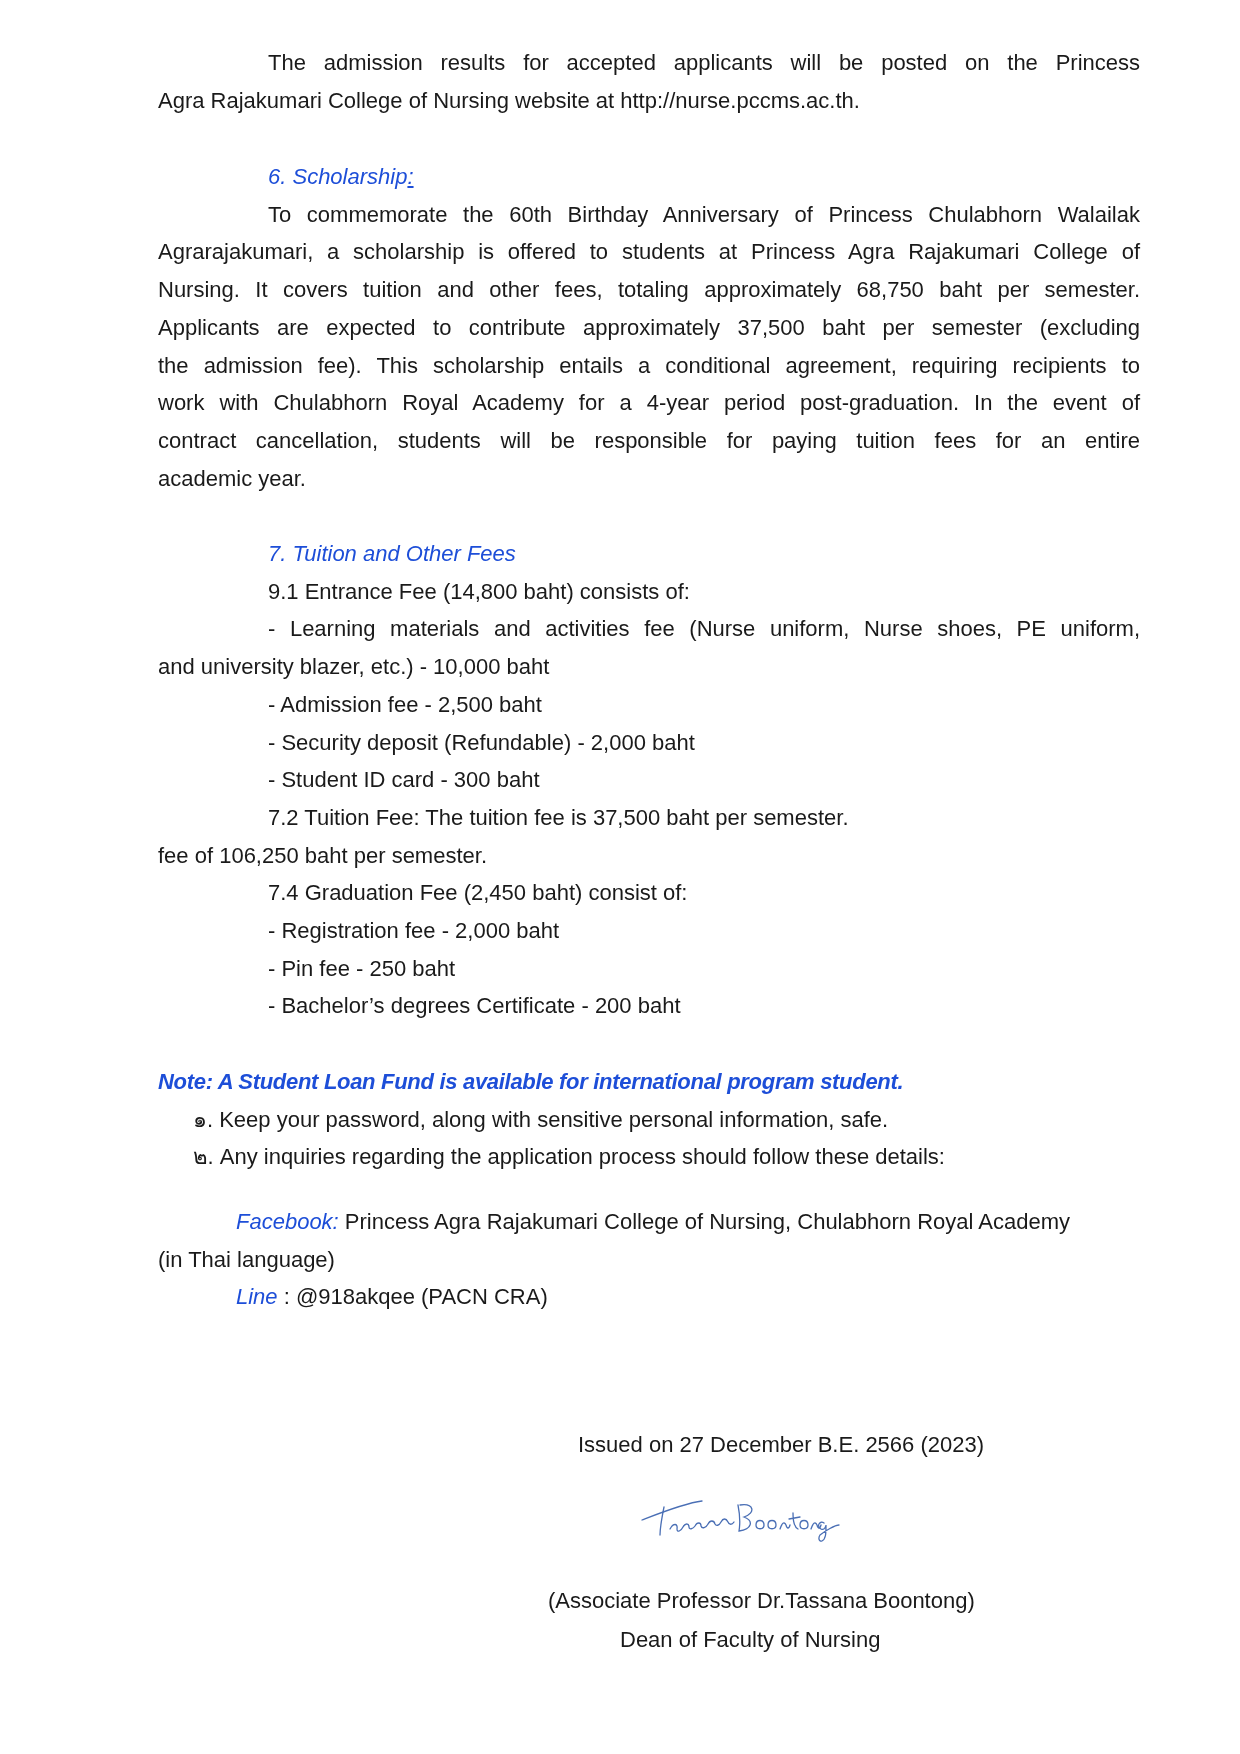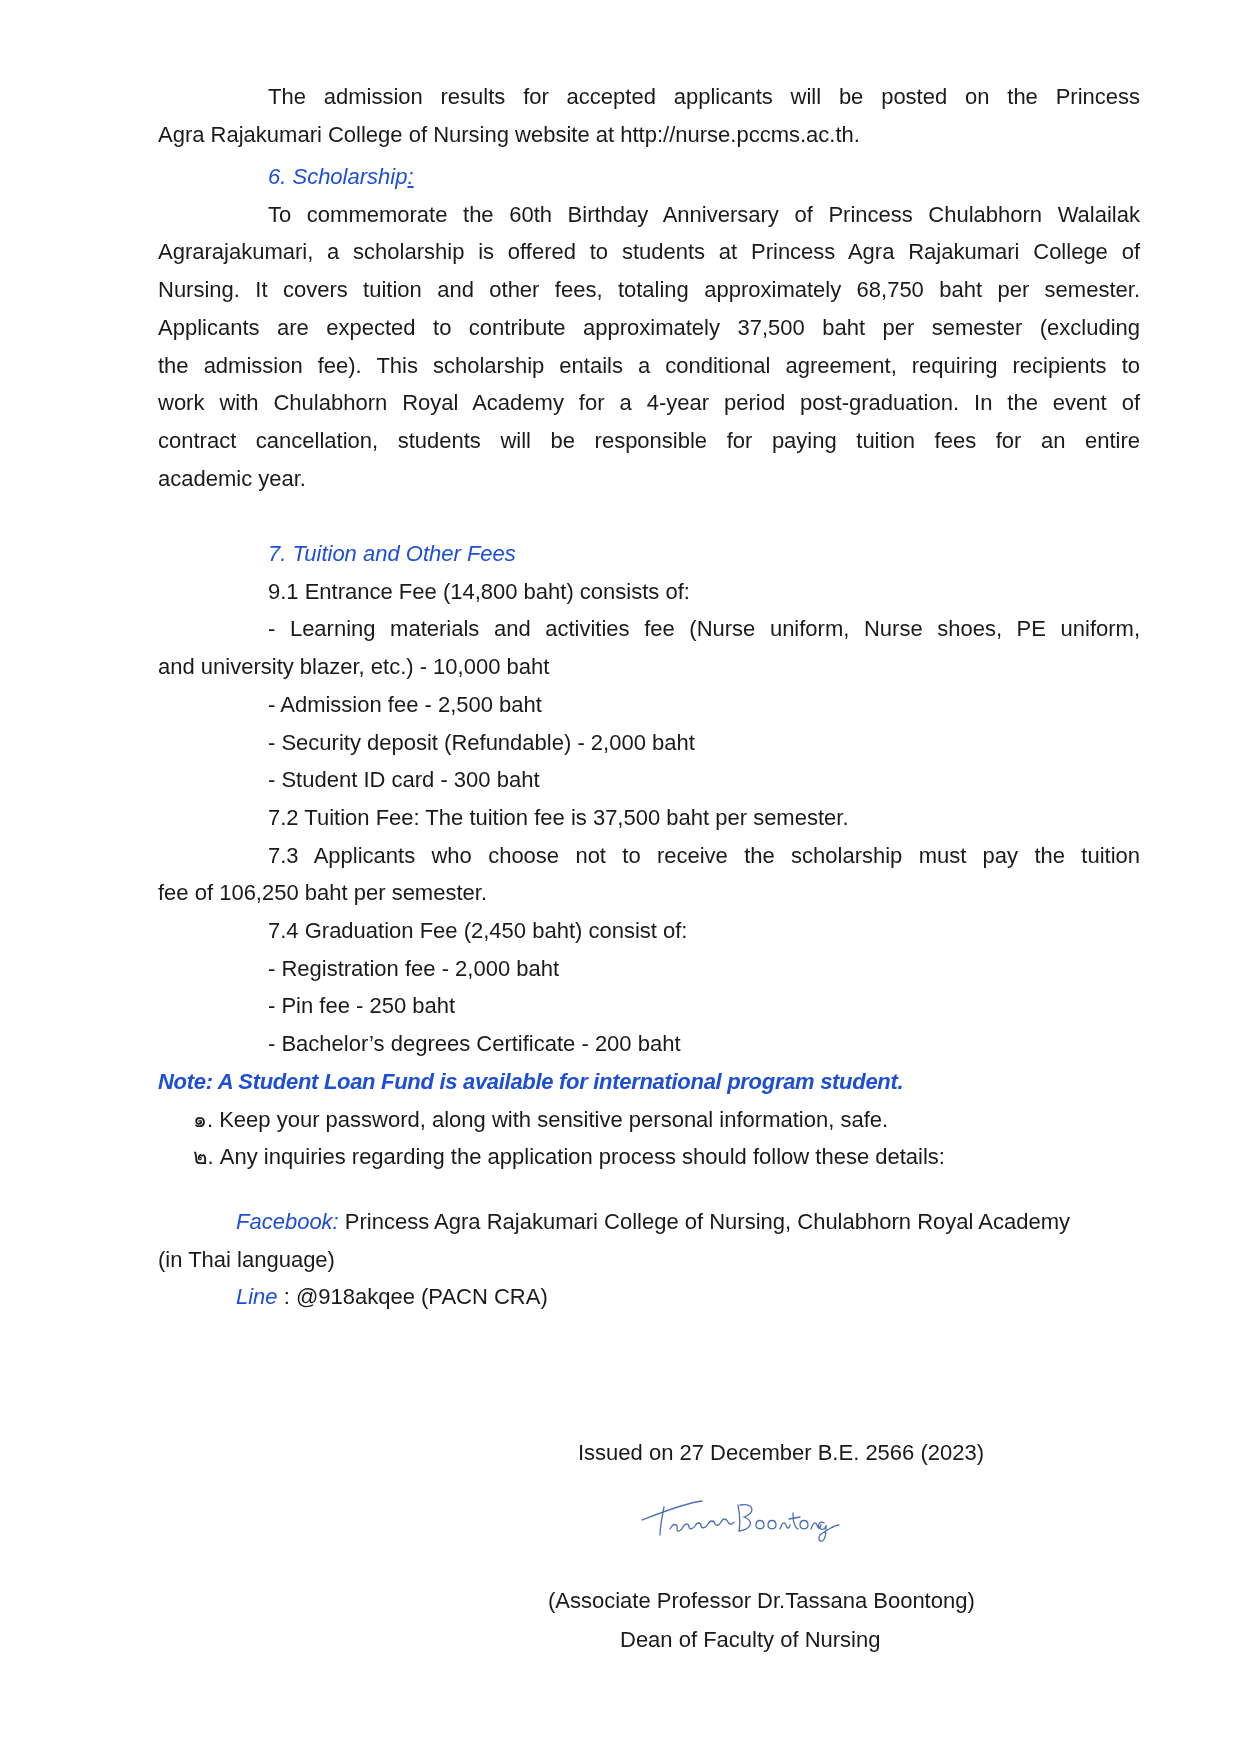--- a/index.html
+++ b/index.html
@@ -13,21 +13,21 @@
   .jline{display:block;text-align:justify;text-align-last:justify;white-space:normal;}
   .note{font-weight:700;letter-spacing:-0.3px;}
   .num{padding-left:35px;display:block;}
   .contact{padding-left:78px;display:block;}
   .c{position:absolute;font-size:22px;font-weight:300;white-space:nowrap;}
   .sig{position:absolute;left:640px;top:1495px;width:200px;height:55px;}
 </style>
 </head>
 <body>
 
-<div class="blk" style="top:44px;margin-top:34px;">
+<div class="blk" style="top:44px;">
   <span class="jline" style="padding-left:110px;">The admission results for accepted applicants will be posted on the Princess</span>
   <span class="line">Agra Rajakumari College of Nursing website at http://nurse.pccms.ac.th.</span>
 </div>
 
 <div class="blk" style="top:158px;">
   <span class="line pad h"><span>6. Scholarship</span><span class="u">:</span></span>
   <span class="jline" style="padding-left:110px;">To commemorate the 60th Birthday Anniversary of Princess Chulabhorn Walailak</span>
   <span class="jline">Agrarajakumari, a scholarship is offered to students at Princess Agra Rajakumari College of</span>
   <span class="jline">Nursing. It covers tuition and other fees, totaling approximately 68,750 baht per semester.</span>
   <span class="jline">Applicants are expected to contribute approximately 37,500 baht per semester (excluding</span>
@@ -39,41 +39,40 @@
 
 <div class="blk" style="top:535px;">
   <span class="line pad h">7. Tuition and Other Fees</span>
   <span class="line pad">9.1 Entrance Fee (14,800 baht) consists of:</span>
   <span class="jline" style="padding-left:110px;">- Learning materials and activities fee (Nurse uniform, Nurse shoes, PE uniform,</span>
   <span class="line">and university blazer, etc.) - 10,000 baht</span>
   <span class="line pad">- Admission fee - 2,500 baht</span>
   <span class="line pad">- Security deposit (Refundable) - 2,000 baht</span>
   <span class="line pad">- Student ID card - 300 baht</span>
   <span class="line pad">7.2 Tuition Fee:  The tuition fee is 37,500 baht per semester.</span>
-  <span class="jline" style="padding-left:110px;">7.3 Applicants who choose not to receive the scholarship must pay the tuition</span>
   <span class="line">fee of 106,250 baht per semester.</span>
   <span class="line pad">7.4 Graduation Fee (2,450 baht) consist of:</span>
   <span class="line pad">- Registration fee - 2,000 baht</span>
   <span class="line pad">- Pin fee - 250 baht</span>
   <span class="line pad">- Bachelor’s degrees Certificate - 200 baht</span>
 </div>
 
 <div class="blk" style="top:1063px;">
   <span class="line h note">Note: A Student Loan Fund is available for international program student.</span>
   <span class="num line"><span>๑.</span><span> Keep your password, along with sensitive personal information, safe.</span></span>
   <span class="num line"><span>๒.</span><span> Any inquiries regarding the application process should follow these details:</span></span>
 </div>
 
 <div class="blk" style="top:1203px;">
   <span class="contact line"><span class="h">Facebook:</span><span> Princess Agra Rajakumari College of Nursing, Chulabhorn Royal Academy</span></span>
   <span class="line">(in Thai language)</span>
   <span class="contact line"><span class="h">Line</span><span> : @918akqee (PACN CRA)</span></span>
 </div>
 
-<div class="c" style="left:578px;top:1432px;margin-top:8px;">Issued on 27 December B.E. 2566 (2023)</div>
+<div class="c" style="left:578px;top:1432px;">Issued on 27 December B.E. 2566 (2023)</div>
 
 <svg class="sig" viewBox="0 0 200 55">
   <g fill="none" stroke="#4a6fb5" stroke-width="1.3" stroke-linecap="round">
     <path d="M2 25 C 20 18, 45 8, 62 6"></path>
     <path d="M24 12 C 22 22, 20 32, 20 40"></path>
     <path d="M30 34 c 3 -6, 8 -6, 7 0 c 0 4, 4 2, 6 -2 c 2 -4, 6 -4, 6 0 c 0 3, 4 2, 6 -1 c 2 -4, 6 -4, 6 0 c 1 3, 5 2, 7 -2 c 2 -4, 6 -4, 7 0 c 1 2, 4 2, 6 -2 c 2 -4, 5 -4, 7 0 c 1 3, 4 3, 6 0"></path>
     <path d="M98 10 C 100 20, 100 30, 99 36 C 112 34, 114 26, 104 22 C 116 18, 114 8, 100 10"></path>
     <path d="M116 30 c 0 -6, 8 -6, 8 0 c 0 5, -8 5, -8 0 z"></path>
     <path d="M128 30 c 0 -6, 8 -6, 8 0 c 0 5, -8 5, -8 0 z"></path>
     <path d="M140 34 c 2 -6, 4 -8, 6 -4 c 1 4, 3 4, 4 0"></path>

